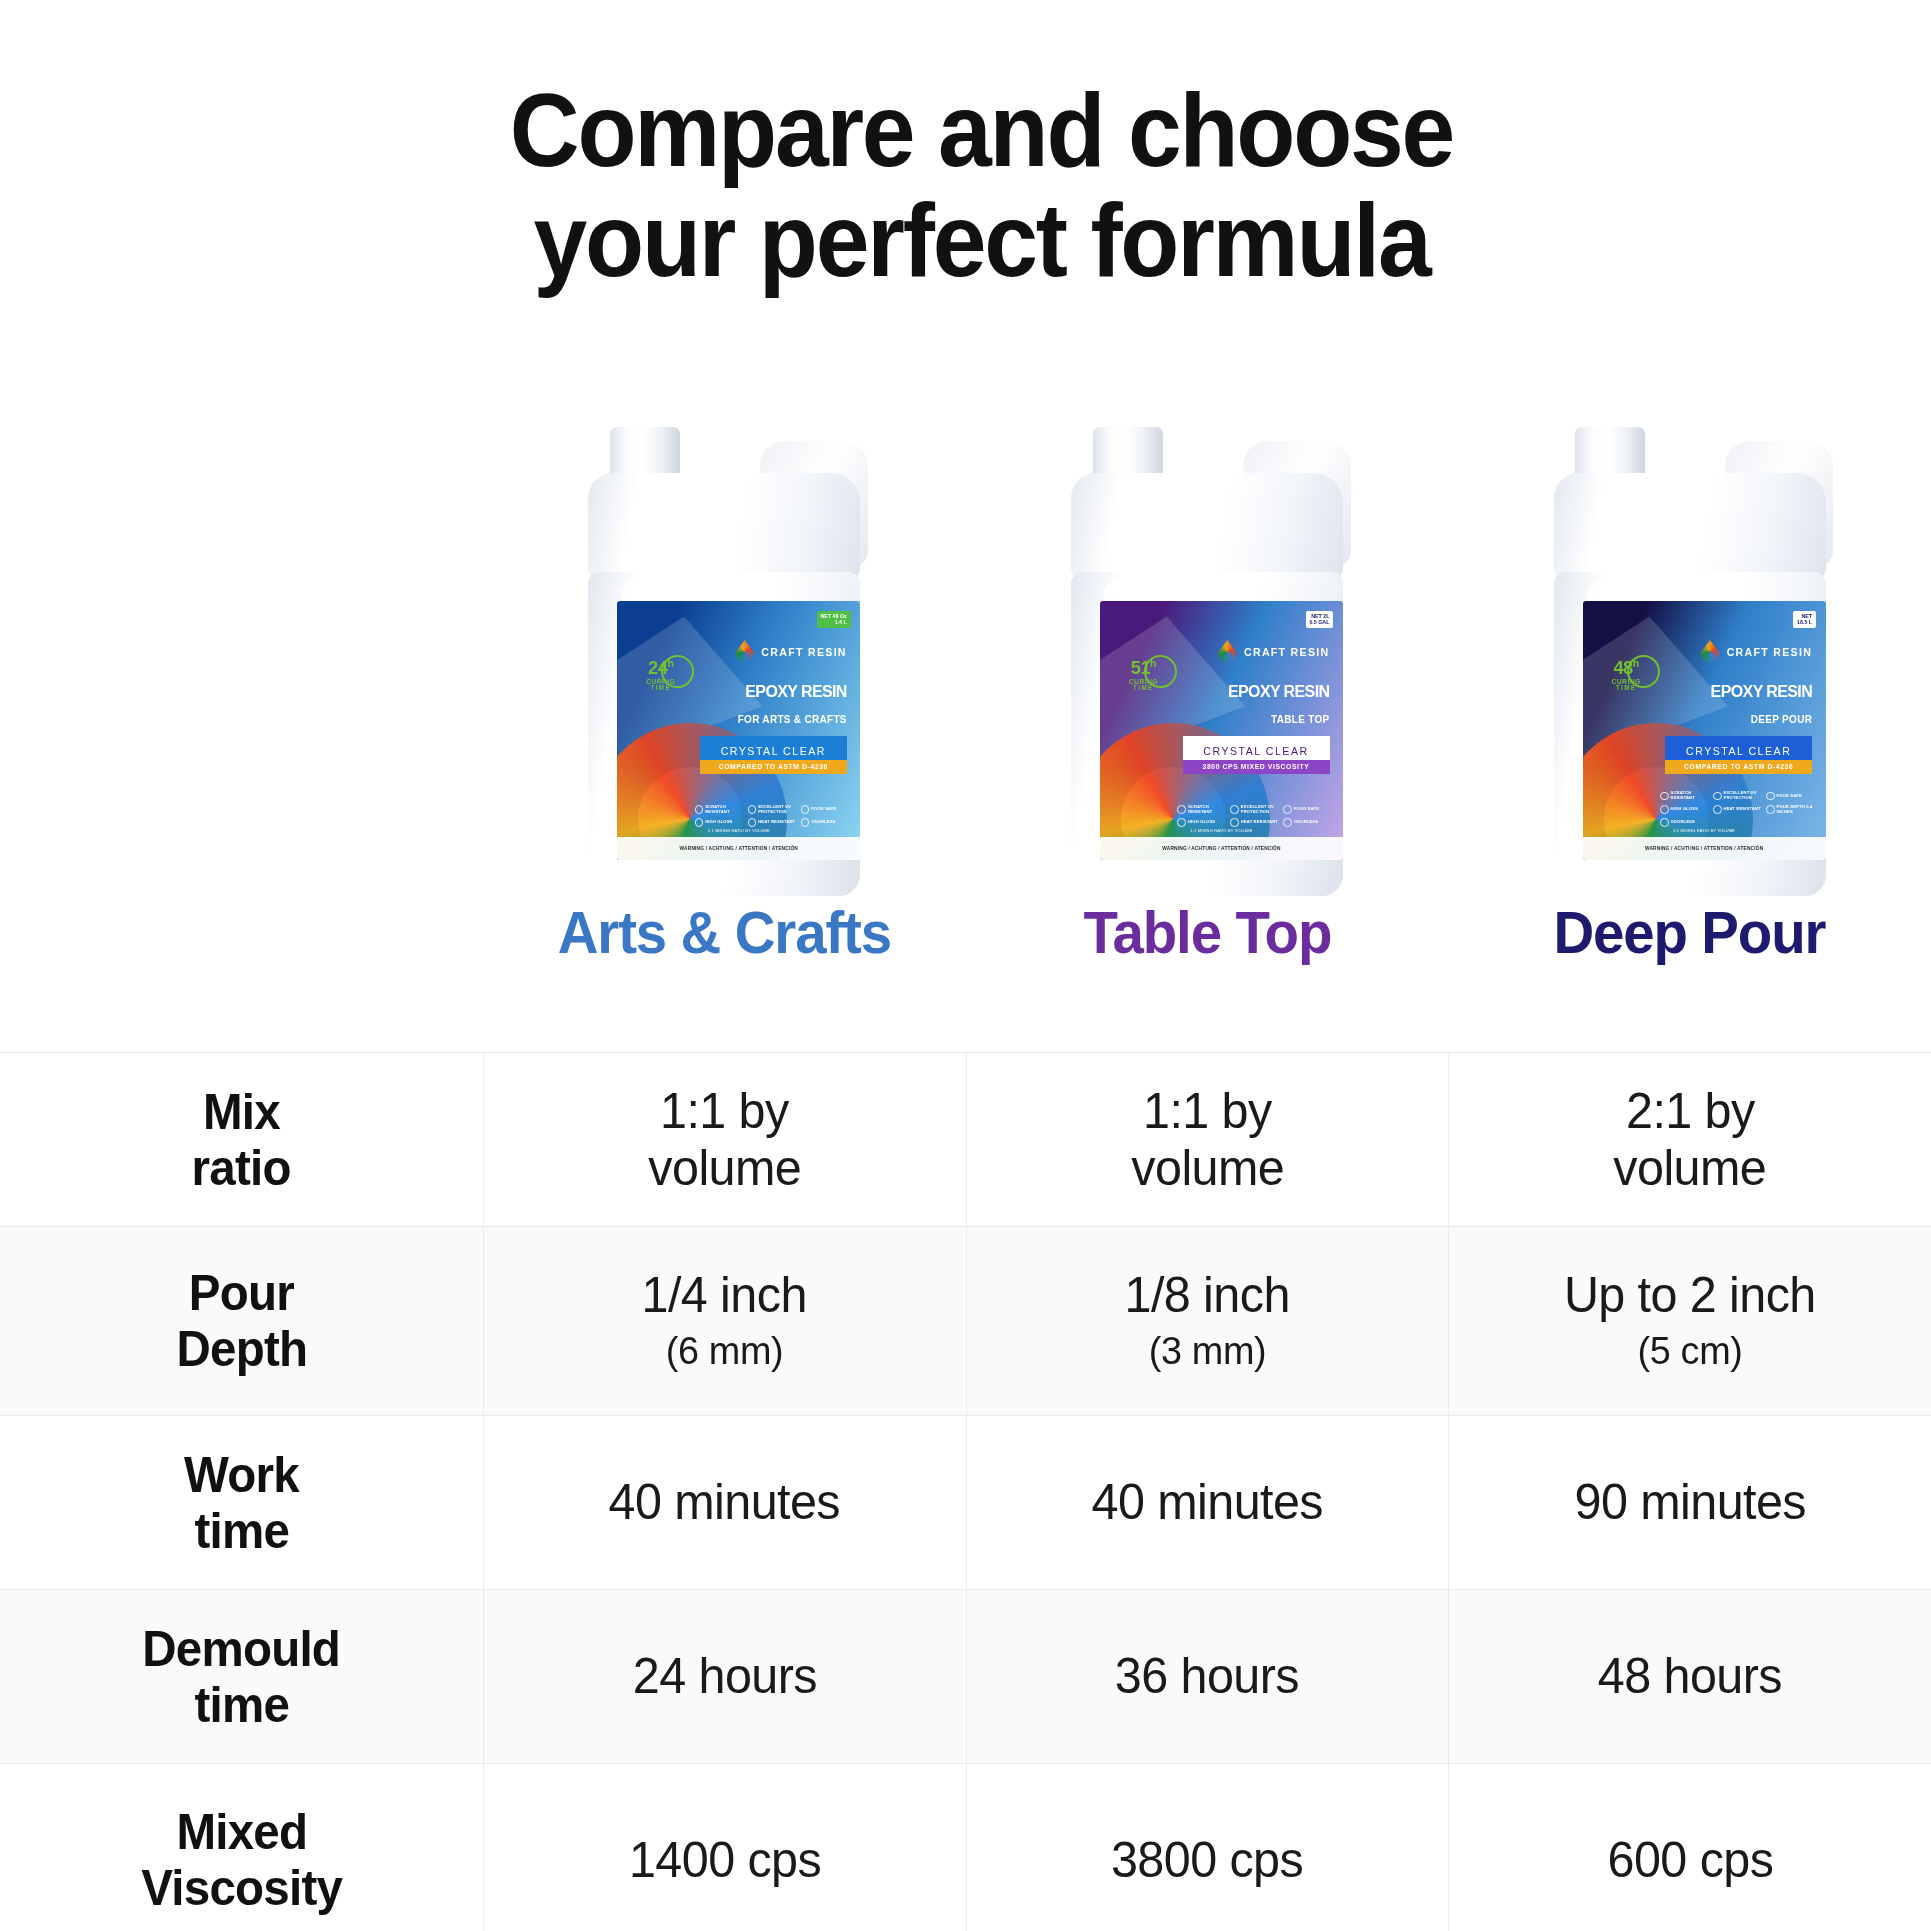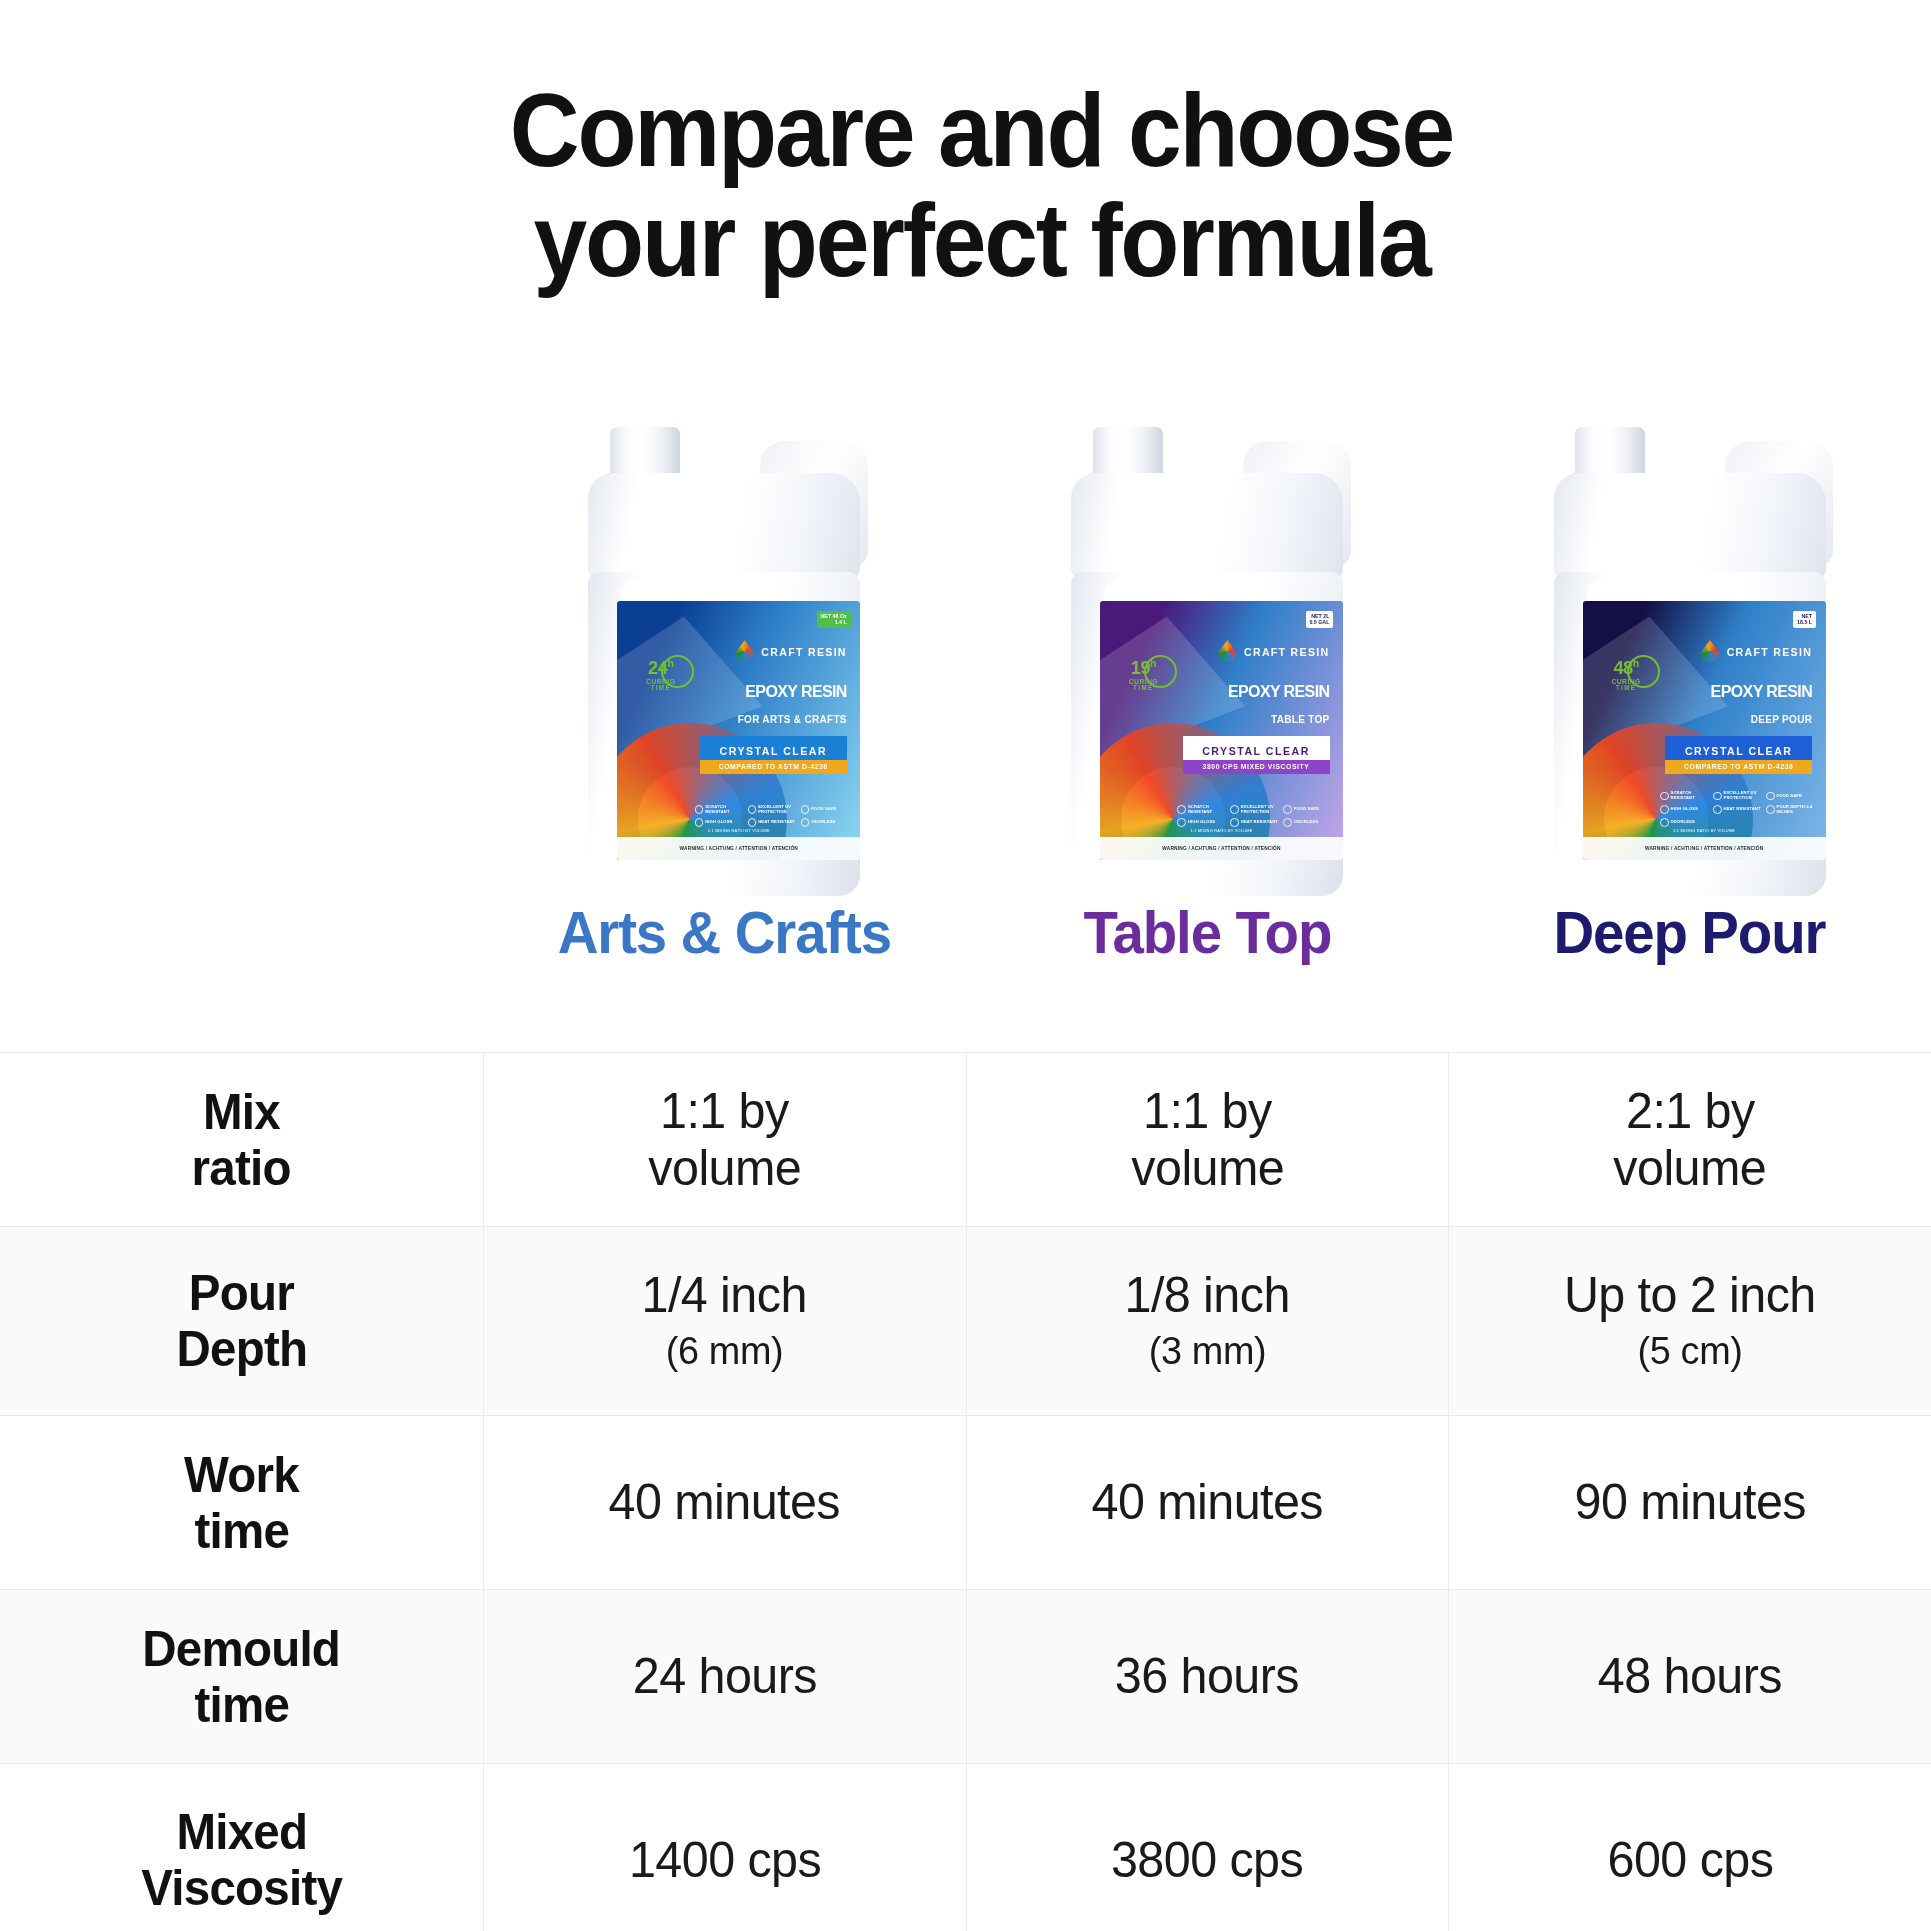--- a/index.html
+++ b/index.html
@@ -136,21 +136,21 @@
     position:absolute; right: 13.5px; top: 83px; text-align: right;
     font-size: 16px; font-weight: 800; letter-spacing: -0.6px; line-height: 1;
   }
   .lbl-sub {
     position:absolute; right: 13.5px; top: 113px; text-align: right;
     font-size: 10px; font-weight: 700; letter-spacing: 0.3px;
   }
   .lbl-bar {
     position:absolute; right: 13.5px; top: 135px; width: 147px; height: 29px;
     display:flex; align-items:center; justify-content:center;
-    font-size: 10.6px; font-weight: 700; letter-spacing: 1.5px;
+    font-size: 10.6px; font-weight: 400; letter-spacing: 1.5px;
   }
   .lbl-bar2 {
     position:absolute; right: 13.5px; top: 159px; width: 147px; height: 13.5px;
     display:flex; align-items:center; justify-content:center;
     font-size: 6.8px; font-weight: 700; letter-spacing: 0.6px;
   }
   .features {
     position:absolute; right: 9.7px; bottom: 33px; width: 156px;
     display:grid; grid-template-columns: 1fr 1fr 1fr; gap: 3.9px 2.9px;
   }
@@ -304,21 +304,21 @@
           <div class="label" id="lbl1">
             <div class="label-bg" id="lblbg1" style="background: linear-gradient(115deg, rgb(74, 26, 122) 0%, rgb(74, 26, 122) 18%, rgb(47, 127, 201) 46%, rgb(201, 166, 232) 100%);"></div>
             <div class="tri"></div>
             <div class="swoosh"></div>
             <div class="netbox" id="net1" style="background: rgb(255, 255, 255); color: rgb(26, 26, 110);">
               <span>NET 2L</span><br>
               <span>0.5 GAL</span>
             </div>
             <div class="badge">
               <div class="ring"></div>
-              <div class="hrs"><span>19</span><sup>h</sup></div>
+              <div class="hrs"><span>51</span><sup>h</sup></div>
               <div class="cap">CURING</div>
               <div class="cap2">TIME</div>
             </div>
             <div class="brand">
               <div class="drop"></div>
               <div class="bname">CRAFT RESIN</div>
             </div>
             <div class="lbl-main">EPOXY RESIN</div>
             <div class="lbl-sub">TABLE TOP</div>
             <div class="lbl-bar" id="bar1" style="background: rgb(255, 255, 255); color: rgb(74, 26, 122);">CRYSTAL CLEAR</div>

